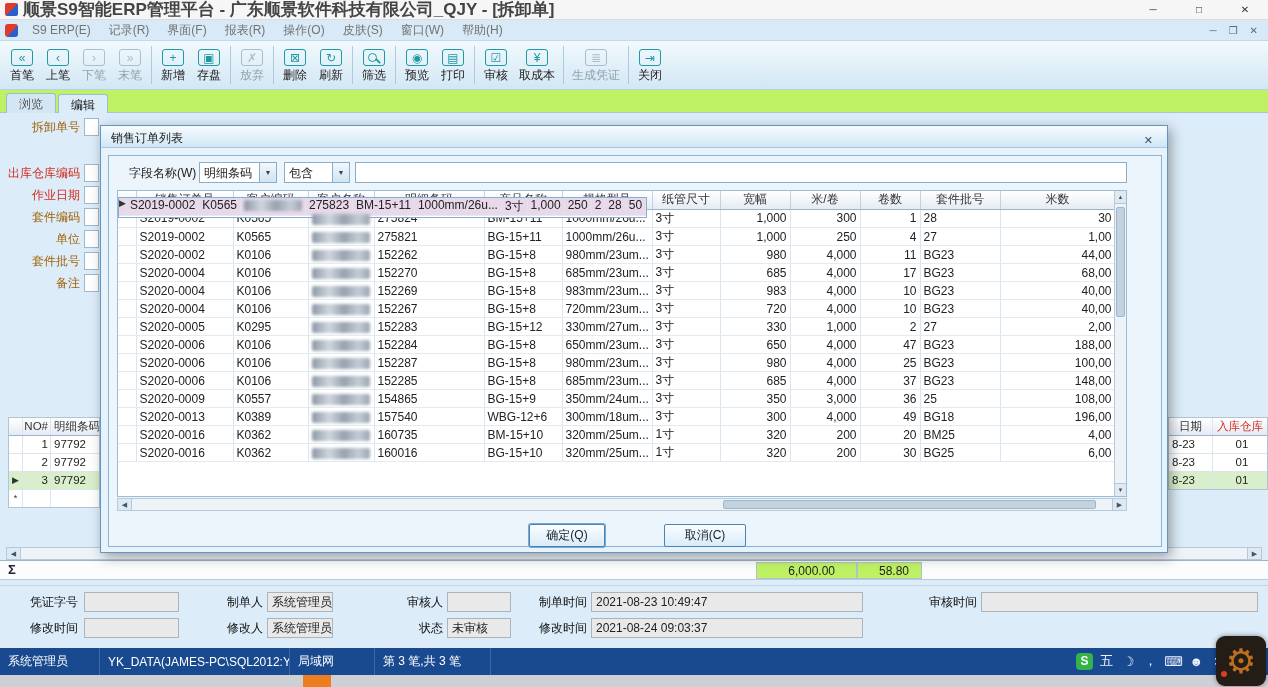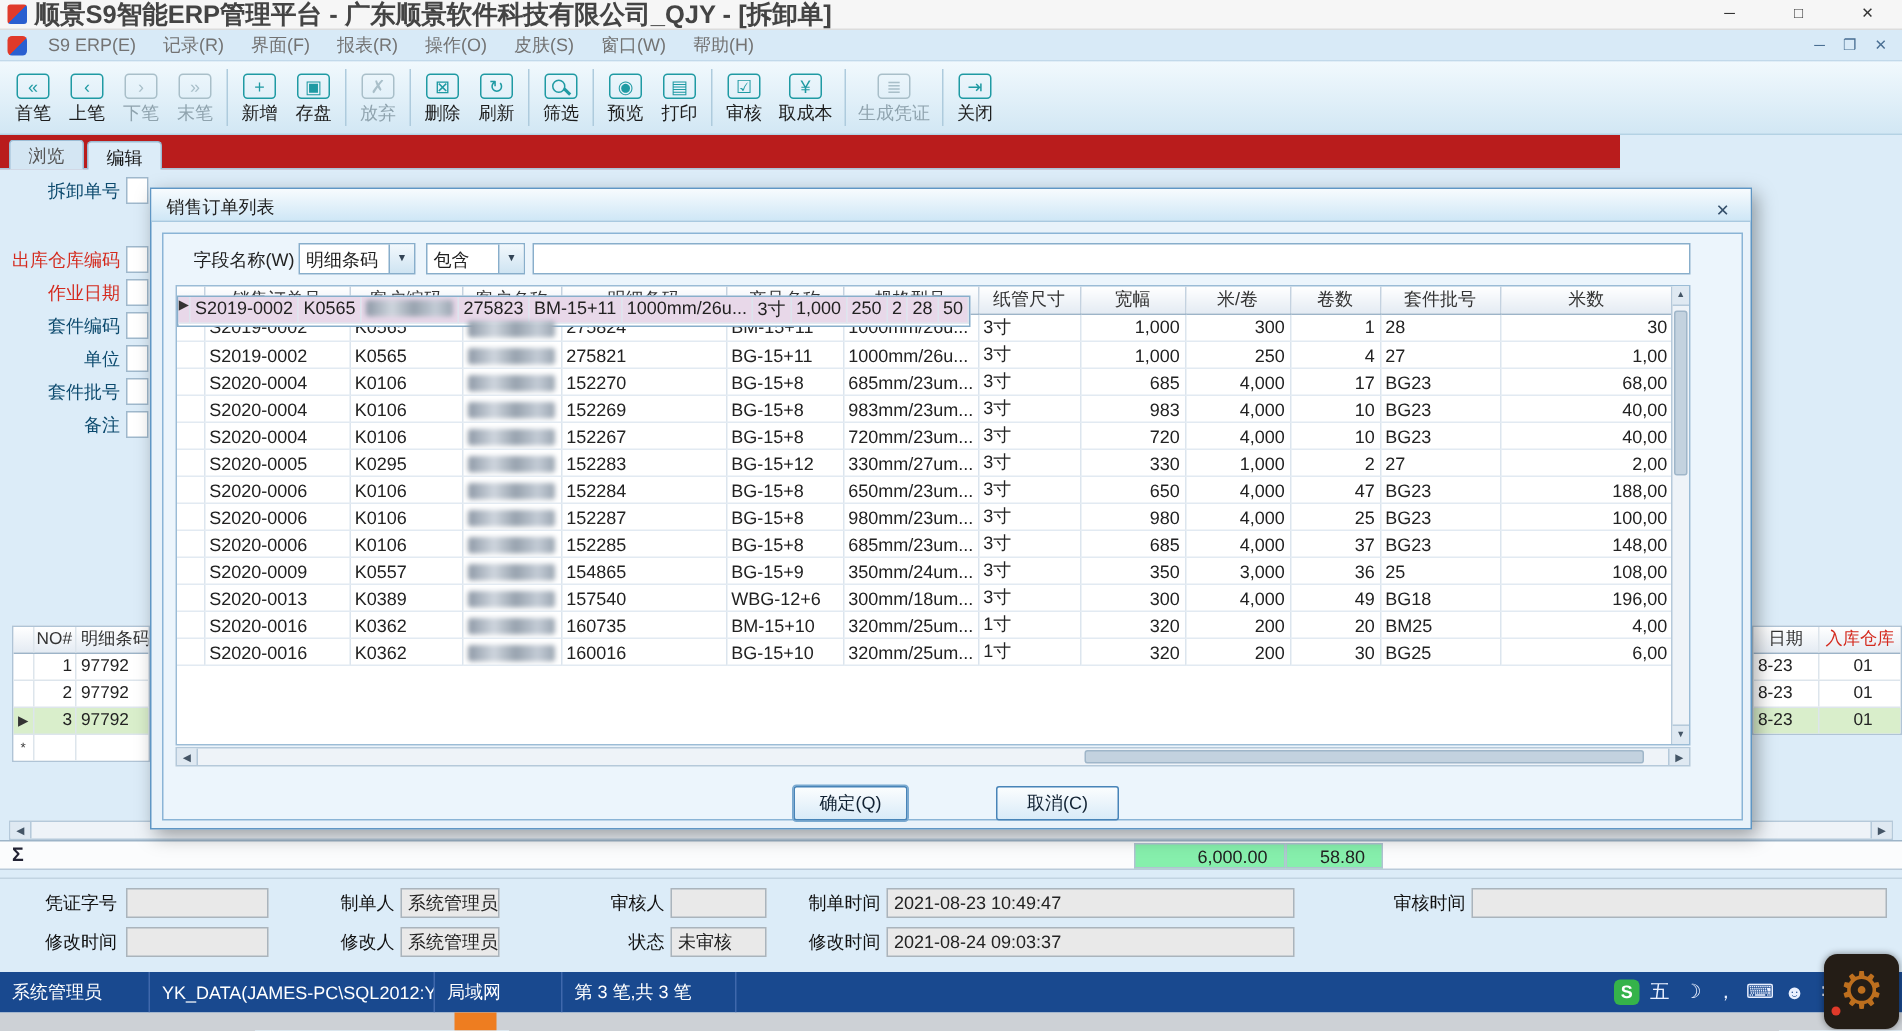--- a/index.html
+++ b/index.html
@@ -26,28 +26,28 @@
   .tb-btn{display:flex;flex-direction:column;align-items:center;justify-content:center;min-width:36px;padding:3px 5px 2px;gap:3px;color:#1d1d1d;}
   .tb-ico{width:22px;height:17px;border:1px solid #1f9aa3;border-radius:3px;color:#1f9aa3;display:flex;align-items:center;justify-content:center;font-size:12px;line-height:1;position:relative;}
   .tb-lbl{font-size:12px;line-height:13px;white-space:nowrap;}
   .tb-btn.disabled{color:#8fa3ae;}
   .tb-btn.disabled .tb-ico{border-color:#a9bfc9;color:#a9bfc9;}
   .tb-div{width:1px;height:38px;background:#aecbdd;margin:0 3px;}
   .tb-ico.mag::before{content:"";width:7px;height:7px;border:1.5px solid currentColor;border-radius:50%;position:absolute;left:4px;top:3px;}
   .tb-ico.mag::after{content:"";width:6px;height:2px;background:currentColor;position:absolute;left:11px;top:10px;transform:rotate(45deg);}
 
   
-  .tabstrip{position:absolute;left:0;top:90px;width:1080px;height:23px;background:#b91c1c;border-bottom:1px solid #a8c4da;}
+  .tabstrip{position:absolute;left:0;top:90px;width:1268px;height:23px;background:#bef264;border-bottom:1px solid #a8c4da;}
   #tabs{display:flex;padding:3px 0 0 6px;height:100%;}
   .tab{height:20px;padding:2px 12px;margin-right:2px;background:#d4e6f3;border:1px solid #9cbcd4;border-bottom:none;border-radius:3px 3px 0 0;color:#555;}
   .tab.active{background:#dcecf8;color:#111;position:relative;top:1px;}
 
   
   .formarea{position:absolute;left:0;top:113px;width:1268px;height:472px;background:#dcecf8;}
-  .fld-label{position:absolute;left:2px;width:78px;height:18px;line-height:18px;text-align:right;color:#0c4a6e;white-space:nowrap;overflow:hidden;}
+  .fld-label{position:absolute;left:2px;width:78px;height:18px;line-height:18px;text-align:right;color:#a16207;white-space:nowrap;overflow:hidden;}
   .fld-label.req{color:#d42a1e;}
   .fld-stub{position:absolute;left:84px;width:15px;height:18px;background:#fff;border:1px solid #9fb8cc;}
 
   
   .bgrid{position:absolute;top:304px;overflow:hidden;background:#fff;border:1px solid #b0c4d6;font-size:11.5px;}
   #grid-left{left:8px;width:92px;height:91px;}
   #grid-right{left:1168px;width:100px;height:73px;}
   .bg-row{display:flex;height:18px;border-bottom:1px solid #dde5ec;background:#fff;}
   .bg-row.head{background:linear-gradient(#ffffff,#e4ebf3);border-bottom:1px solid #9db4c8;color:#333;}
   .bg-row.selrow{background:#d9eecb;}
@@ -59,21 +59,21 @@
   .c-wh{flex:1;padding-left:4px;text-align:center;}
   .head .c-date,.head .c-wh{text-align:center;padding-left:0;}
   .redhead{color:#d42a1e;}
 
   
   .main-hscroll{position:absolute;left:6px;top:434px;width:1256px;height:13px;background:#eef3f8;border:1px solid #b5c9da;display:flex;}
   .hs-btn{width:14px;height:100%;background:#dfe9f2;border-right:1px solid #b5c9da;display:flex;align-items:center;justify-content:center;font-size:7px;color:#456;}
   .hs-btn.right{margin-left:auto;border-right:none;border-left:1px solid #b5c9da;}
   .sumrow{position:absolute;left:0;top:447px;width:1268px;height:20px;background:#fbfcfd;border-top:1px solid #9db4c8;border-bottom:1px solid #b9cada;}
   .sigma{position:absolute;left:8px;top:1px;font-size:13px;font-weight:bold;color:#223;}
-  .sumcell{position:absolute;top:1px;height:17px;border:1px solid #b0c2d2;background:#86efac;text-align:right;padding:0 11px;line-height:16px;}
+  .sumcell{position:absolute;top:1px;height:17px;border:1px solid #b0c2d2;background:#bef264;text-align:right;padding:0 21px;line-height:16px;}
   .sumcell.s1{left:756px;width:101px;}
   .sumcell.s2{left:857px;width:65px;}
 
   
   .dialog{position:absolute;left:100px;top:125px;width:1068px;height:428px;background:#e8f2fa;border:1px solid #5f96c4;box-shadow:3px 4px 12px rgba(0,0,0,.35);z-index:20;}
   .dlg-title{position:absolute;left:0;top:0;width:100%;height:22px;background:linear-gradient(#f7fbfe,#cfe7f6);border-bottom:1px solid #a9c9e0;display:flex;align-items:flex-end;padding:0 10px;color:#222;}
   .dlg-close{margin-left:auto;font-size:11px;color:#35506b;padding:0 4px;}
   .dlg-inner{position:absolute;left:7px;top:29px;width:1054px;height:392px;border:1px solid #8ab4d6;background:#ecf5fc;}
   .flt-label{position:absolute;left:20px;top:9px;}
   .sel{position:absolute;top:6px;height:21px;background:#fff;border:1px solid #88aecb;display:flex;}
@@ -412,20 +412,37 @@
                 <td>1000mm/26u...</td>
                 <td>3寸</td>
                 <td class="r">1,000</td>
                 <td class="r">250</td>
                 <td class="r">4</td>
                 <td>27</td>
                 <td class="r">1,00</td>
               </tr>
               <tr>
                 <td class="ind"></td>
+                <td>S2020-0002</td>
+                <td>K0106</td>
+                <td>
+                  <span class="blur"></span>
+                </td>
+                <td>152262</td>
+                <td>BG-15+8</td>
+                <td>980mm/23um...</td>
+                <td>3寸</td>
+                <td class="r">980</td>
+                <td class="r">4,000</td>
+                <td class="r">11</td>
+                <td>BG23</td>
+                <td class="r">44,00</td>
+              </tr>
+              <tr>
+                <td class="ind"></td>
                 <td>S2020-0004</td>
                 <td>K0106</td>
                 <td>
                   <span class="blur"></span>
                 </td>
                 <td>152270</td>
                 <td>BG-15+8</td>
                 <td>685mm/23um...</td>
                 <td>3寸</td>
                 <td class="r">685</td>

